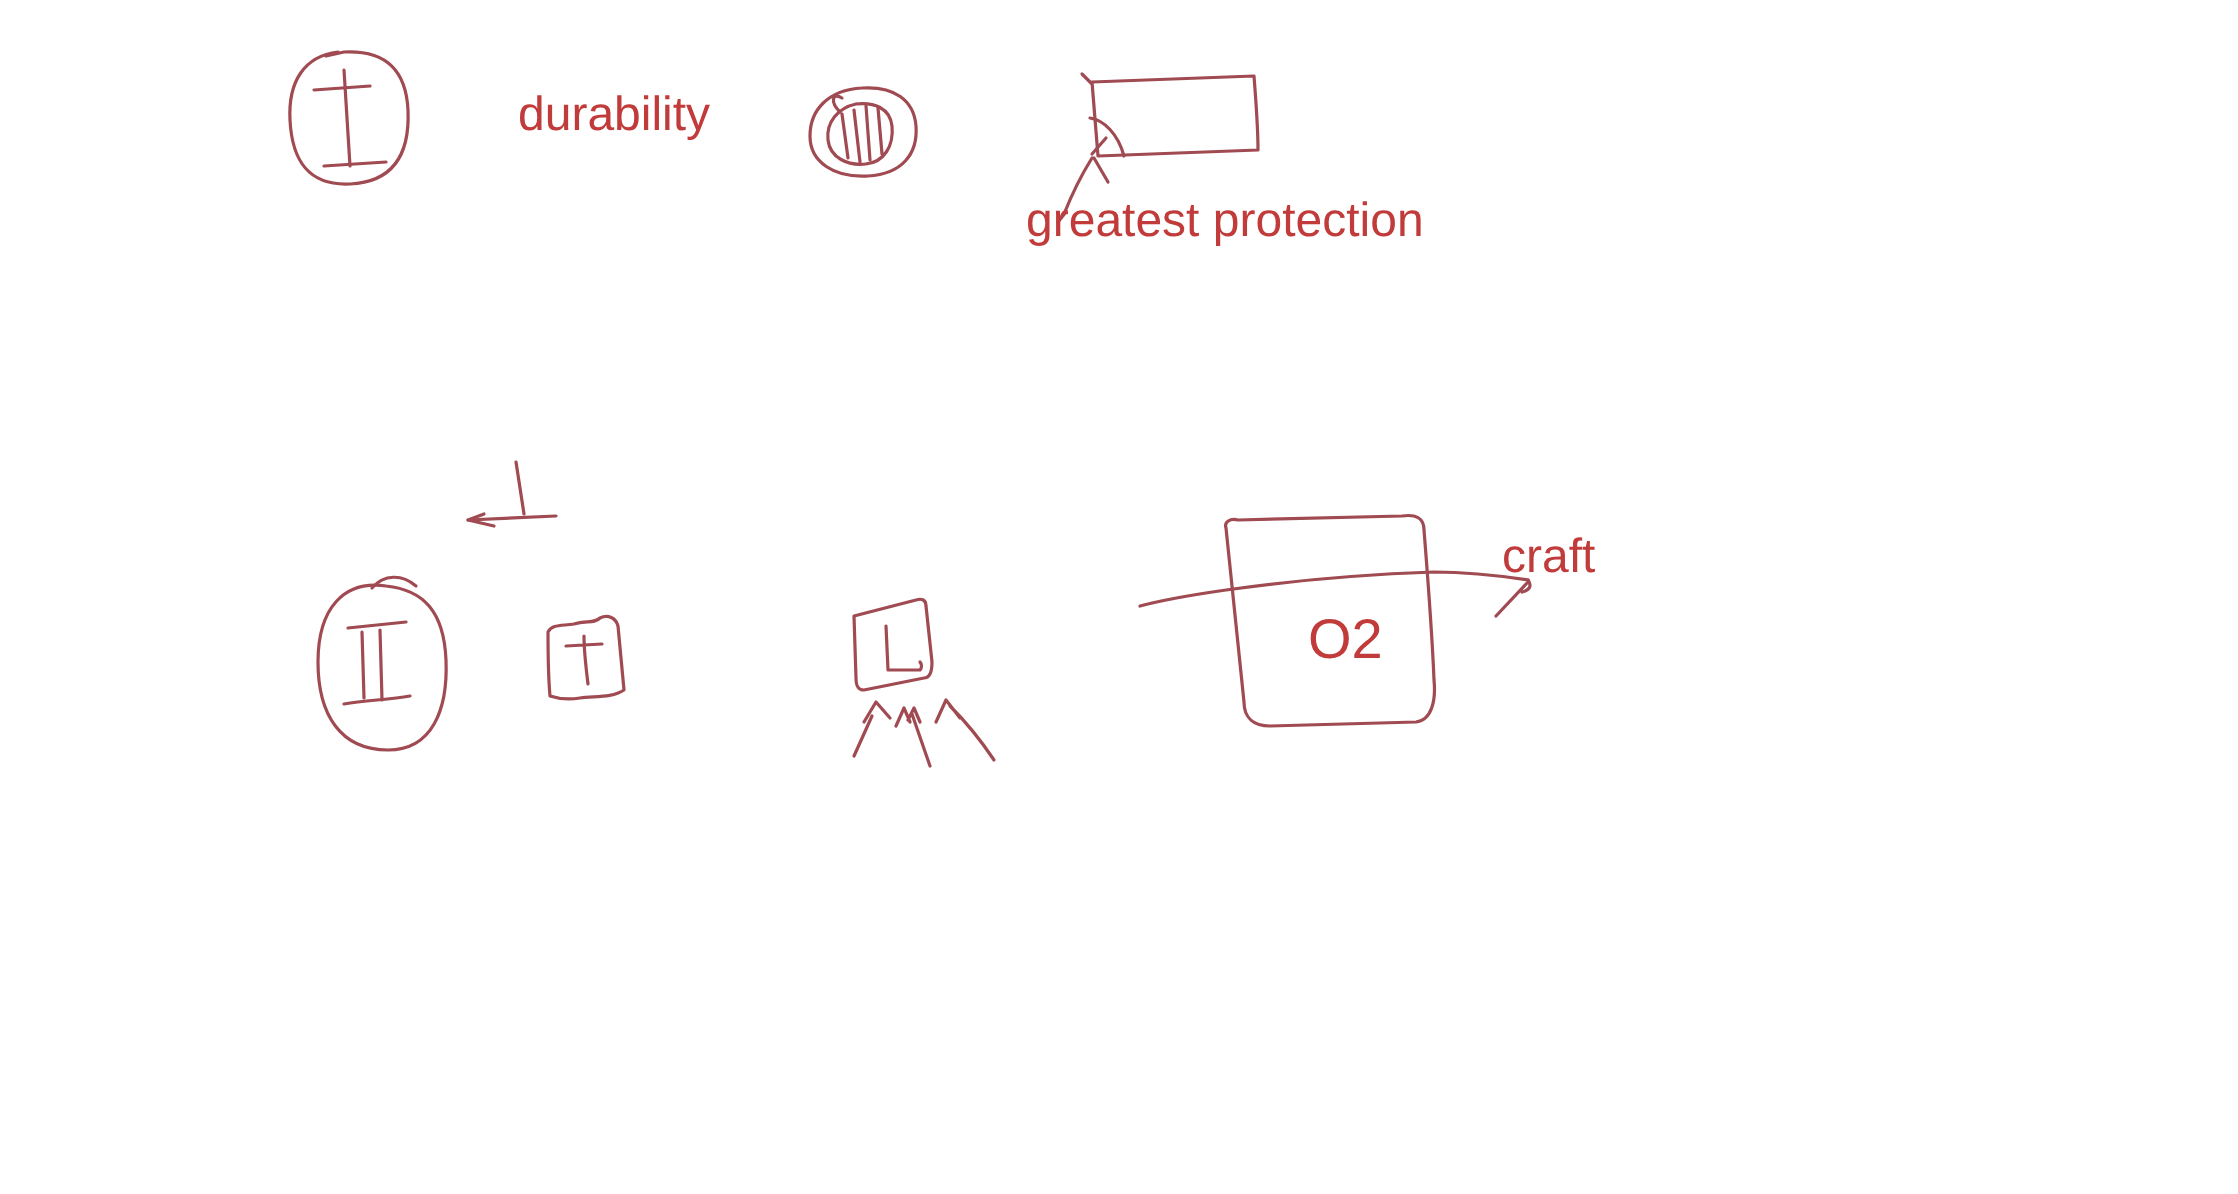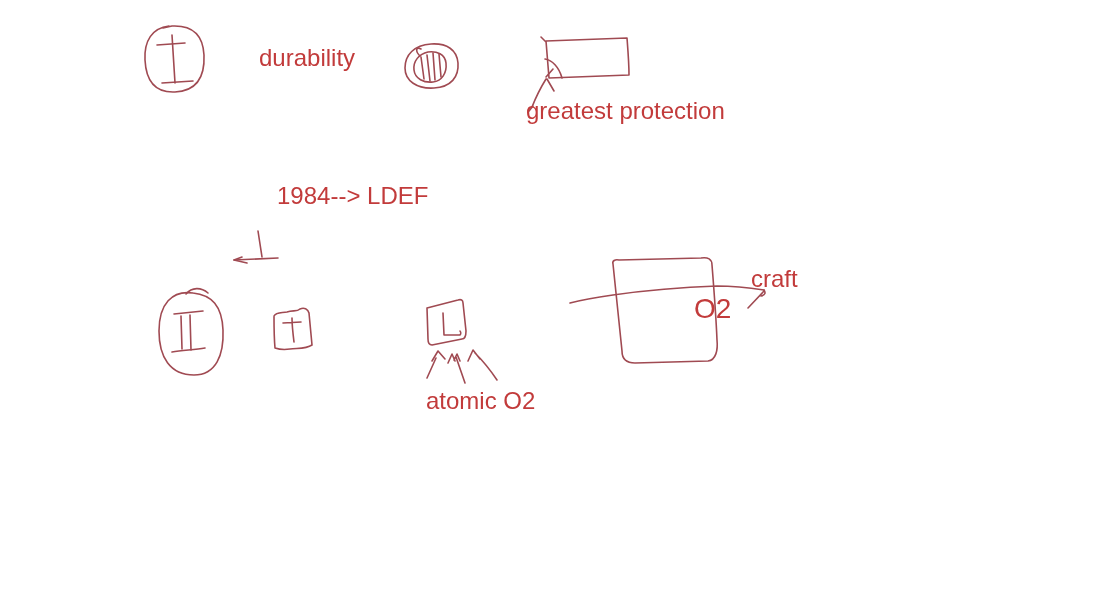--- a/index.html
+++ b/index.html
@@ -93,19 +93,17 @@
 
     <g>
       <path d="M427,378 L436,358 M432,361 L438,351 L445,359"></path>
       <path d="M465,383 L456,357 M448,363 L452,354 L455,361 M454,360 L457,354 L460,361"></path>
       <path d="M497,380 C491,371 483,361 475,353 M468,361 L473,350 L480,359"></path>
     </g>
 
   </svg>
 
   <div class="label" style="left:259px;top:45px;">durability</div>
-  <div class="label" style="left:526px;top:98px;">greatest protection</div>
-  <div class="label" style="left:277px;top:183px;">1984--&gt; LDEF</div>
+  <div class="label" style="left:513px;top:98px;">greatest protection</div>
   <div class="label" style="left:751px;top:266px;text-align:right;">craft</div>
-  <div class="label label-lg" style="left:654px;top:294px;margin-left:40px;">O2</div>
-  <div class="label" style="left:426px;top:388px;">atomic O2</div>
+  <div class="label label-lg" style="left:654px;top:305px;">O2</div>
 
 </div>
 
 </body></html>

